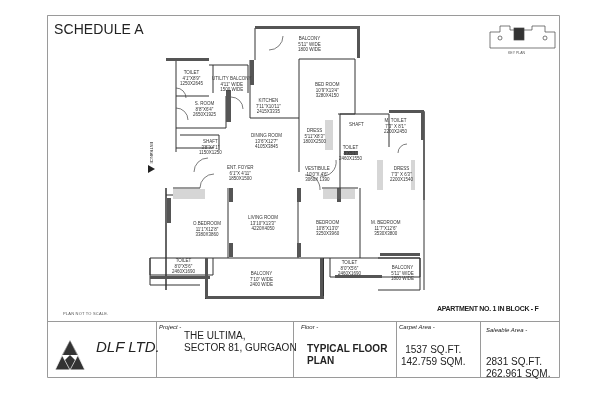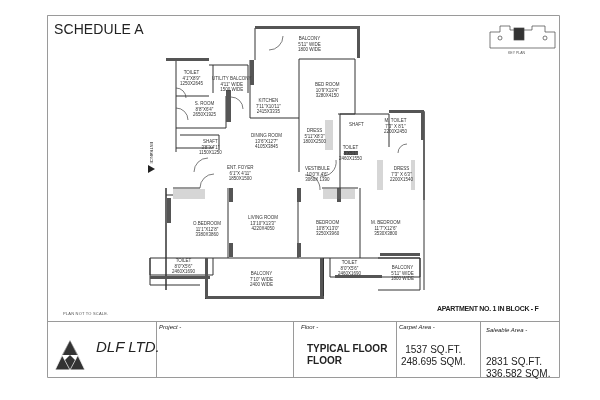--- a/index.html
+++ b/index.html
@@ -263,32 +263,34 @@
     <div>BALCONY</div>
     <div>5'11" WIDE</div>
     <div>1800 WIDE</div>
   </div>
 
 <div>
   <div style="position:absolute;left:96px;top:338px;font-size:15px;font-style:italic;">DLF LTD.</div>
 
   <div style="position:absolute;left:159px;top:324px;font-size:6px;font-style:italic;">Project -</div>
   <div style="position:absolute;left:184px;top:330px;font-size:10px;line-height:11.5px;">
+    <div>THE ULTIMA,</div>
+    <div>SECTOR 81, GURGAON</div>
   </div>
 
   <div style="position:absolute;left:301px;top:324px;font-size:6px;font-style:italic;">Floor -</div>
   <div style="position:absolute;left:307px;top:343px;font-size:10px;line-height:12px;font-weight:bold;">
     <div>TYPICAL FLOOR</div>
-    <div>FLOOR</div>
+    <div>PLAN</div>
   </div>
 
   <div style="position:absolute;left:399px;top:324px;font-size:6px;font-style:italic;">Carpet Area -</div>
   <div style="position:absolute;left:401px;top:344px;font-size:10px;line-height:12px;text-align:center;">
     <div>1537 SQ.FT.</div>
-    <div>248.695 SQM.</div>
+    <div>142.759 SQM.</div>
   </div>
 
   <div style="position:absolute;left:486px;top:327px;font-size:6px;font-style:italic;">Saleable Area -</div>
   <div style="position:absolute;left:486px;top:356px;font-size:10px;line-height:12px;">
     <div>2831 SQ.FT.</div>
-    <div>336.582 SQM.</div>
+    <div>262.961 SQM.</div>
   </div>
 </div>
 
 </body></html>

